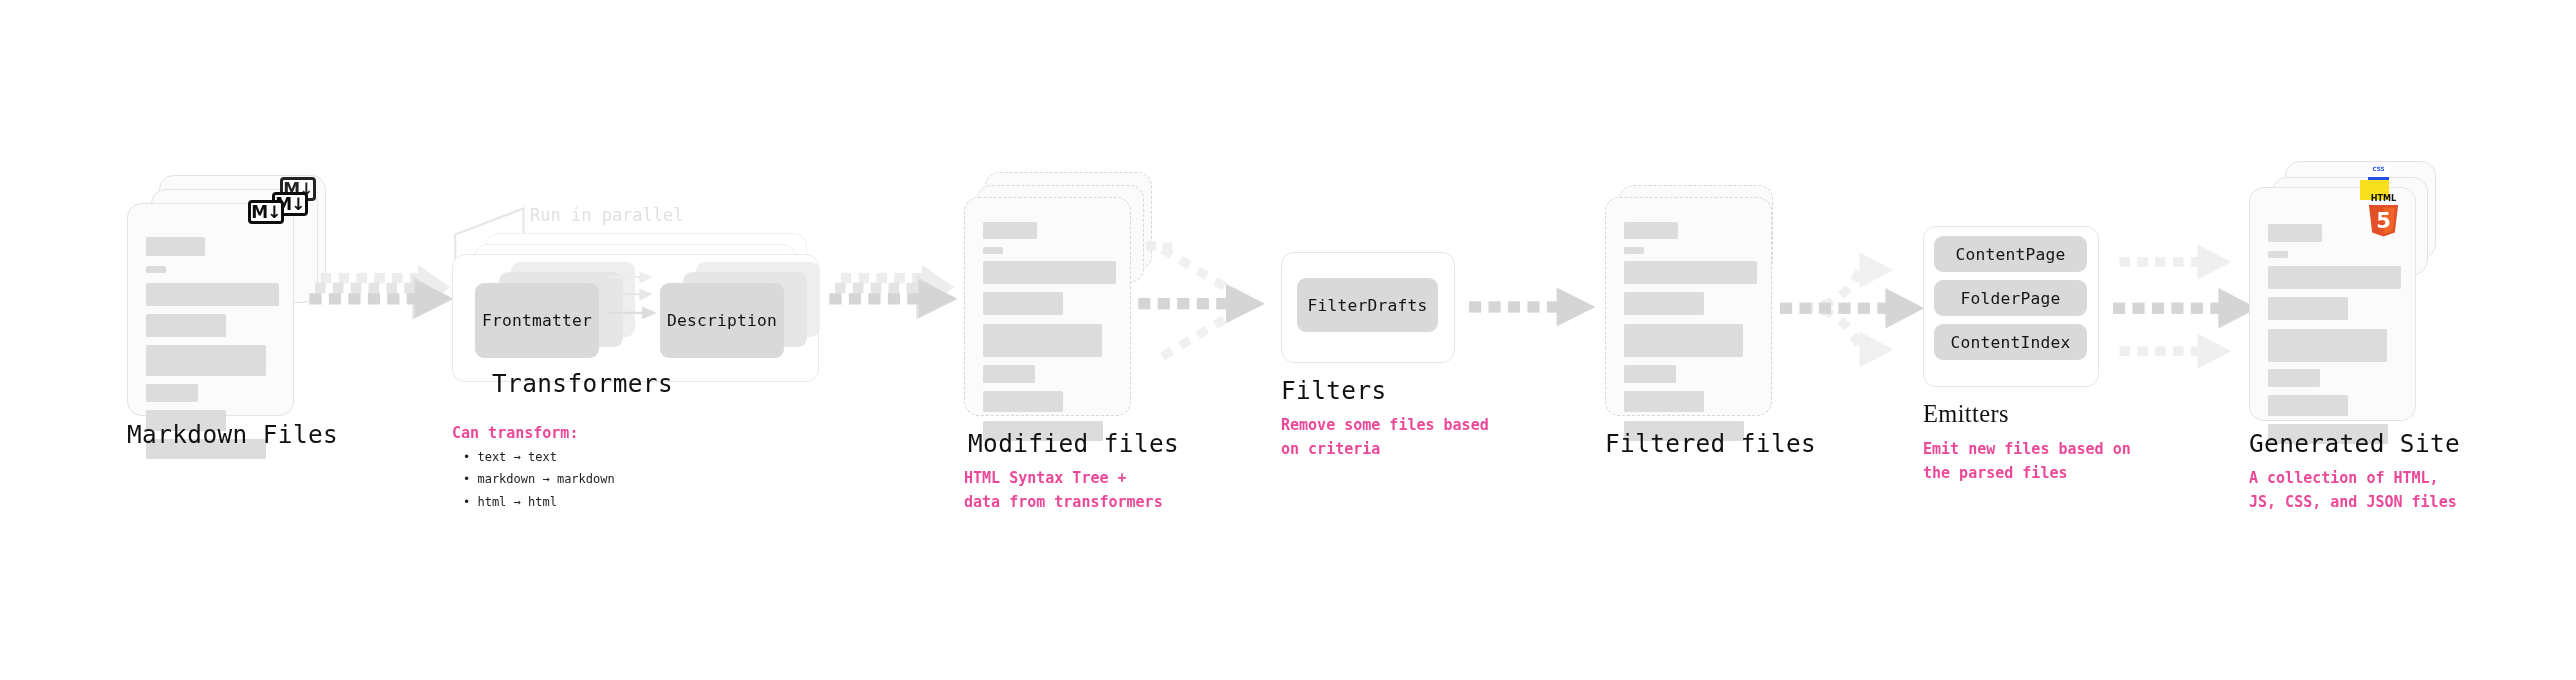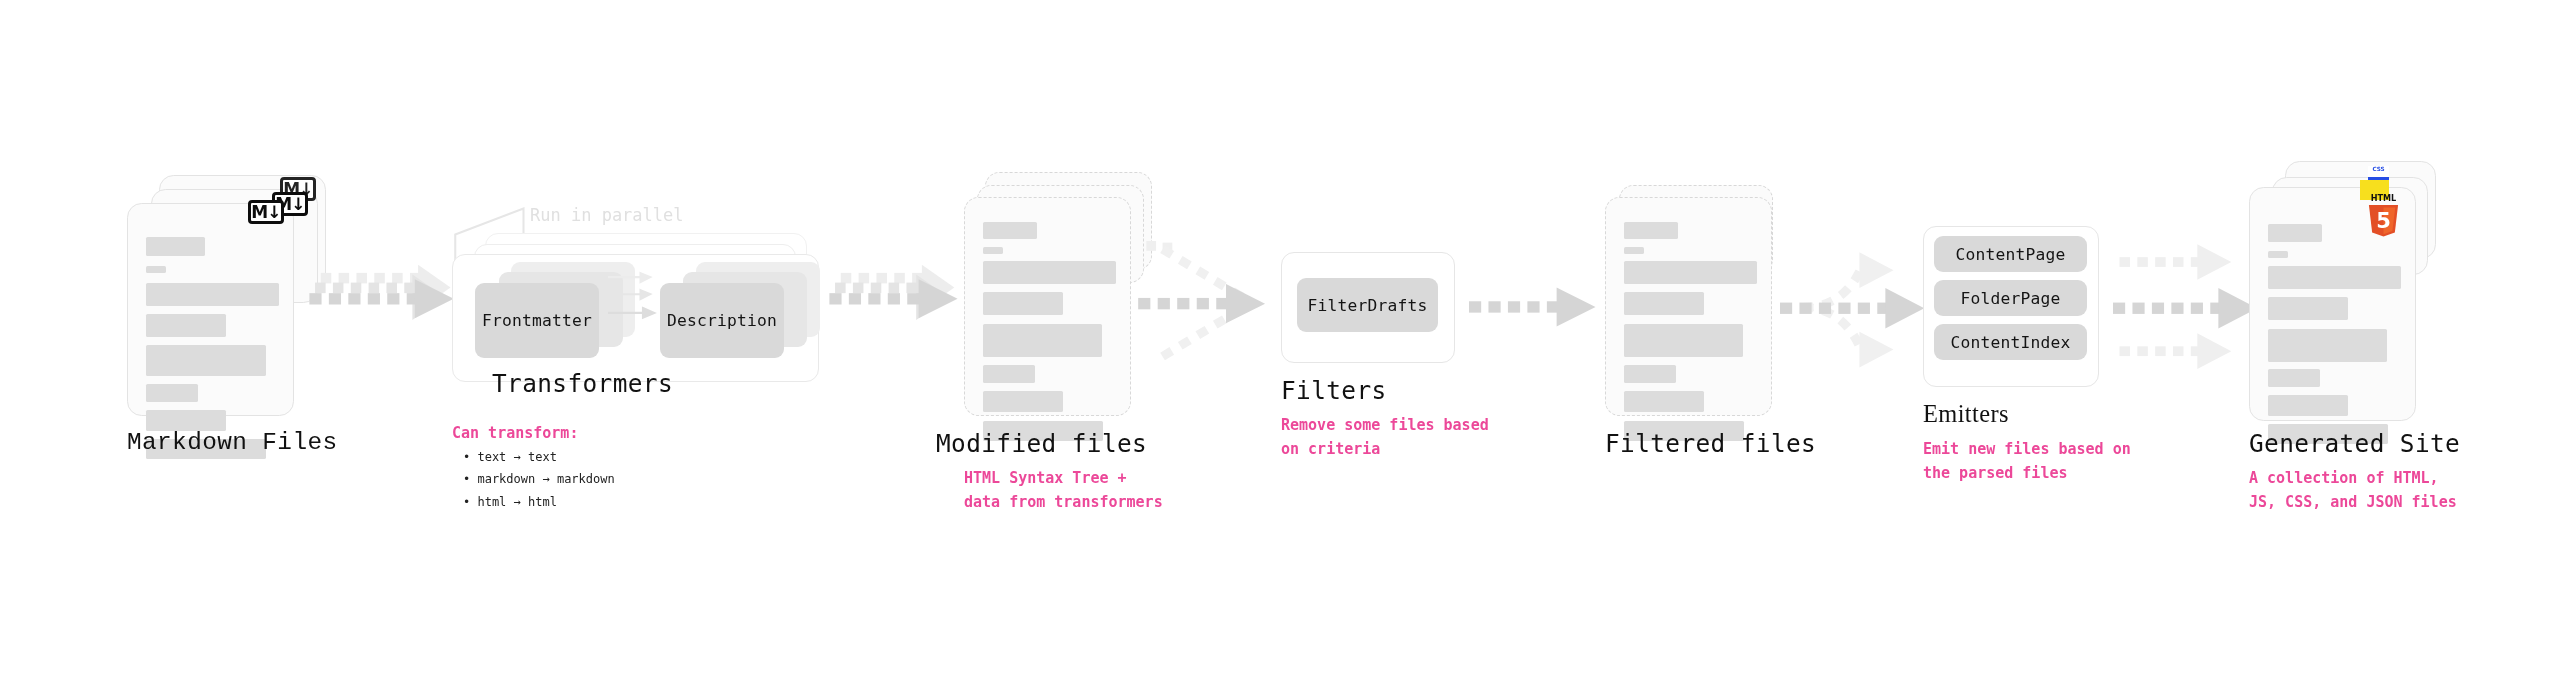--- a/index.html
+++ b/index.html
@@ -63,21 +63,21 @@
     </div>
     <div class="md-badge" style="left:280px;top:177px;opacity:.9;">
       <span>M↓</span>
     </div>
     <div class="md-badge" style="left:272px;top:192px;">
       <span>M↓</span>
     </div>
     <div class="md-badge" style="left:248px;top:200px;">
       <span>M↓</span>
     </div>
-    <div class="title" style="left:127px;top:429px;font-family:Liberation Mono, monospace;">Markdown Files</div>
+    <div class="title" style="left:127px;top:420px;">Markdown Files</div>
   </div>
 
   <svg style="left:309px;top:268px;width:163px;height:73px;" viewBox="0 0 200 90" width="163" height="73">
     <g fill="#ededed">
       <rect x="14" y="6" width="13" height="13"></rect>
         <rect x="36" y="6" width="13" height="13"></rect>
       <rect x="58" y="6" width="13" height="13"></rect>
         <rect x="80" y="6" width="13" height="13"></rect>
       <rect x="102" y="6" width="13" height="13"></rect>
         <rect x="124" y="6" width="13" height="13"></rect>
@@ -180,21 +180,21 @@
     <div class="sheet dashed" style="left:964px;top:197px;width:167px;height:219px;">
       <div class="line" style="left:18px;top:24.4px;width:54px;height:16.3px;"></div>
       <div class="line" style="left:18px;top:49px;width:19.5px;height:7.3px;"></div>
       <div class="line" style="left:18px;top:63px;width:133px;height:23px;"></div>
       <div class="line" style="left:18px;top:94px;width:80px;height:23px;"></div>
       <div class="line" style="left:18px;top:126px;width:119px;height:32.5px;"></div>
       <div class="line" style="left:18px;top:167px;width:52px;height:18px;"></div>
       <div class="line" style="left:18px;top:193px;width:80px;height:21px;"></div>
       <div class="line" style="left:18px;top:223px;width:120px;height:19.5px;"></div>
     </div>
-    <div class="title" style="left:936px;top:429px;text-align:right;">Modified files</div>
+    <div class="title" style="left:968px;top:429px;text-align:right;">Modified files</div>
     <div class="sub" style="left:964px;top:466px;">HTML Syntax Tree +
 data from transformers</div>
   </div>
 
   <svg style="left:1138px;top:241px;width:163px;height:122px;" viewBox="0 0 200 150" width="163" height="122">
     <g fill="#efefef">
       <rect x="10" y="0" width="12" height="12"></rect>
         <rect x="30" y="2" width="12" height="12"></rect>
     </g>
     <path d="M 30,10 Q 86,44 140,76" fill="none" stroke="#f0f0f0" stroke-width="11" stroke-dasharray="13 12"></path>

